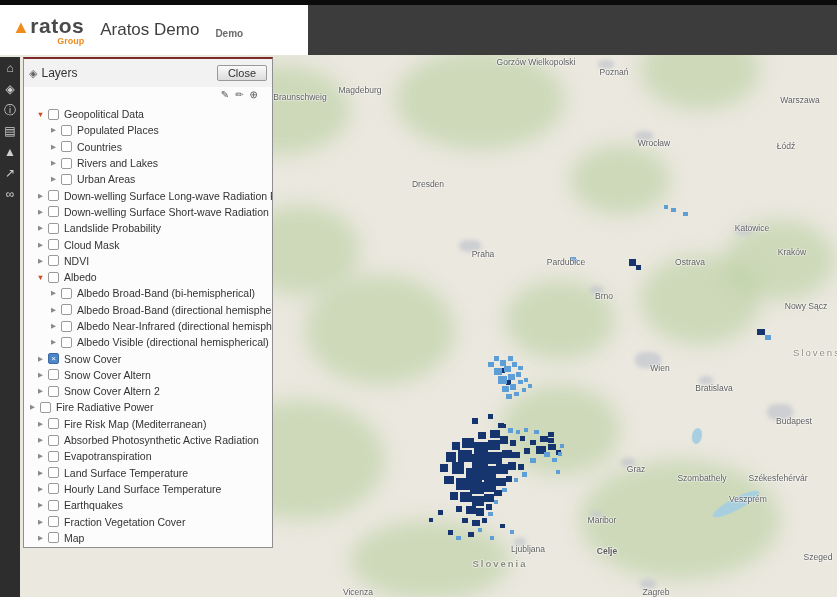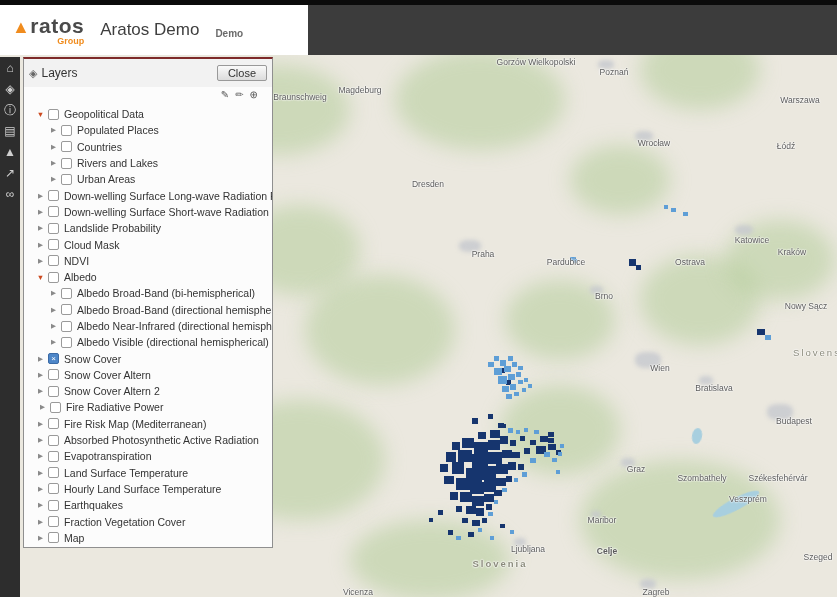--- a/index.html
+++ b/index.html
@@ -199,21 +199,21 @@
       <span class="maplabel" style="left: 536px; top: 62px;">Gorzów Wielkopolski</span>
       <span class="maplabel" style="left: 614px; top: 72px;">Poznań</span>
       <span class="maplabel" style="left: 800px; top: 100px;">Warszawa</span>
       <span class="maplabel" style="left: 300px; top: 97px;">Braunschweig</span>
       <span class="maplabel" style="left: 360px; top: 90px;">Magdeburg</span>
       <span class="maplabel" style="left: 654px; top: 143px;">Wrocław</span>
       <span class="maplabel" style="left: 786px; top: 146px;">Łódź</span>
       <span class="maplabel" style="left: 428px; top: 184px;">Dresden</span>
       <span class="maplabel" style="left: 483px; top: 254px;">Praha</span>
       <span class="maplabel" style="left: 566px; top: 262px;">Pardubice</span>
-      <span class="maplabel" style="left: 752px; top: 240px;">Katowice</span>
+      <span class="maplabel" style="left: 752px; top: 228px;">Katowice</span>
       <span class="maplabel" style="left: 792px; top: 252px;">Kraków</span>
       <span class="maplabel" style="left: 806px; top: 306px;">Nowy Sącz</span>
       <span class="maplabel" style="left: 690px; top: 262px;">Ostrava</span>
       <span class="maplabel" style="left: 604px; top: 296px;">Brno</span>
       <span class="maplabel" style="left: 660px; top: 368px; text-align: right;">Wien</span>
       <span class="maplabel" style="left: 714px; top: 388px;">Bratislava</span>
       <span class="maplabel country" style="left: 824px; top: 352px;">Slovensko</span>
       <span class="maplabel" style="left: 794px; top: 421px;">Budapest</span>
       <span class="maplabel" style="left: 636px; top: 469px;">Graz</span>
       <span class="maplabel" style="left: 702px; top: 478px;">Szombathely</span>
@@ -346,21 +346,21 @@
         <div class="row" style="padding-left: 12px;">
           <span class="arrow">▶</span>
           <span class="cb"></span>
           <span class="lbl">Snow Cover Altern</span>
         </div>
         <div class="row" style="padding-left: 12px;">
           <span class="arrow">▶</span>
           <span class="cb"></span>
           <span class="lbl">Snow Cover Altern 2</span>
         </div>
-        <div class="row" style="padding-left: 14px;">
+        <div class="row" style="padding-left: 4px;">
           <span class="arrow">▶</span>
           <span class="cb"></span>
           <span class="lbl">Fire Radiative Power</span>
         </div>
         <div class="row" style="padding-left: 12px;">
           <span class="arrow">▶</span>
           <span class="cb"></span>
           <span class="lbl">Fire Risk Map (Mediterranean)</span>
         </div>
         <div class="row" style="padding-left: 12px;">

